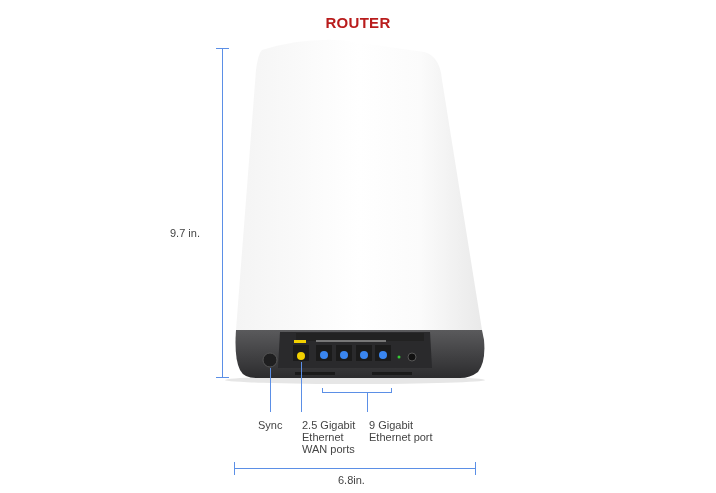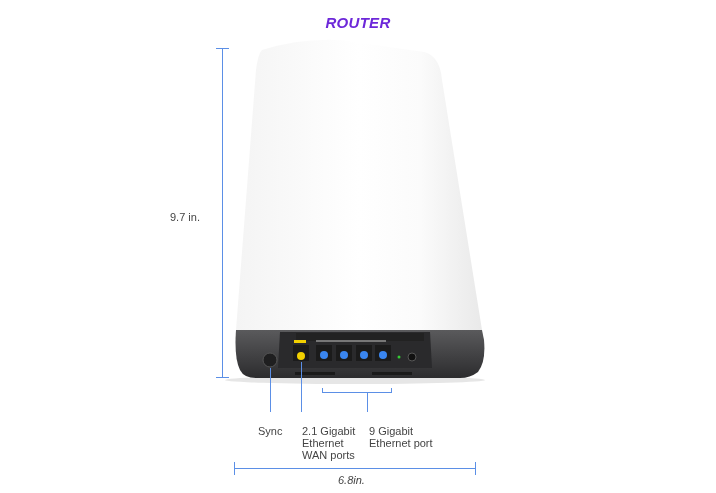--- a/index.html
+++ b/index.html
@@ -1,27 +1,27 @@
 <!DOCTYPE html>
 <html><head>
 <meta charset="utf-8">
 <style>
   html, body { margin:0; padding:0; background:#ffffff; }
   body { width:716px; height:493px; position:relative; overflow:hidden;
          font-family:"Liberation Sans", sans-serif; color:#333; }
   .title { position:absolute; left:0; width:716px; top:14px; text-align:center;
-           font-size:15px; font-weight:bold; color:#6d28d9; letter-spacing:0.3px;font-style:italic; }
+           font-size:15px; font-weight:bold; color:#b91c1c; letter-spacing:0.3px; }
   .vline { position:absolute; left:222px; top:48px; width:1px; height:330px; background:#5b8fe6; }
   .vcap { position:absolute; left:216px; width:13px; height:1px; background:#5b8fe6; }
-  .vlabel { position:absolute; left:170px; top:211px; font-size:11px; color:#444; }
+  .vlabel { position:absolute; left:170px; top:227px; font-size:11px; color:#444; }
   .hline { position:absolute; left:234px; top:468px; width:242px; height:1px; background:#5b8fe6; }
   .hcap { position:absolute; top:462px; width:1px; height:13px; background:#5b8fe6; }
-  .hlabel { position:absolute; left:338px; top:474px; font-size:11px; color:#444;font-style:italic; }
+  .hlabel { position:absolute; left:338px; top:474px; font-size:11px; color:#444; }
   .callout { position:absolute; width:1px; background:#5b8fe6; }
-  .lbl { position:absolute; font-size:11px; line-height:12px; color:#444;margin-top:6px; }
+  .lbl { position:absolute; font-size:11px; line-height:12px; color:#444; }
   svg { position:absolute; left:0; top:0; }
 </style>
 </head>
 <body>
 
 <div class="title">ROUTER</div>
 
 <svg width="716" height="493">
   <defs>
     <linearGradient id="bodyG" x1="0" x2="1" y1="0" y2="0">
@@ -70,21 +70,21 @@
 
 <div class="callout" style="left:270px; top:368px; height:44px"></div>
 <div class="callout" style="left:301px; top:362px; height:50px"></div>
 <div class="callout" style="left:322px; top:388px; height:5px"></div>
 <div class="callout" style="left:391px; top:388px; height:5px"></div>
 <div class="callout" style="left:322px; top:392px; width:70px; height:1px"></div>
 <div class="callout" style="left:367px; top:392px; height:20px"></div>
 
 <div class="lbl" style="left:258px; top:419px">Sync</div>
 <div class="lbl" style="left:302px; top:419px">
-  <div>2.1 Gigabit</div>
+  <div>2.5 Gigabit</div>
   <div>Ethernet</div>
   <div>WAN ports</div>
 </div>
 <div class="lbl" style="left:369px; top:419px">
   <div>9 Gigabit</div>
   <div>Ethernet port</div>
 </div>
 
 <div class="hline"></div>
 <div class="hcap" style="left:234px"></div>

